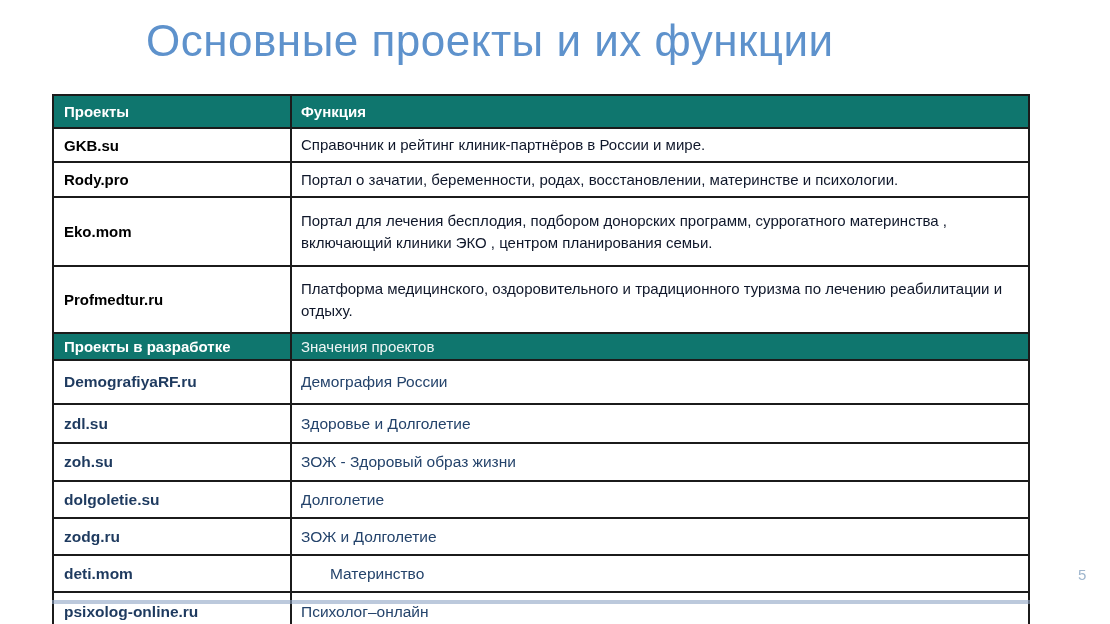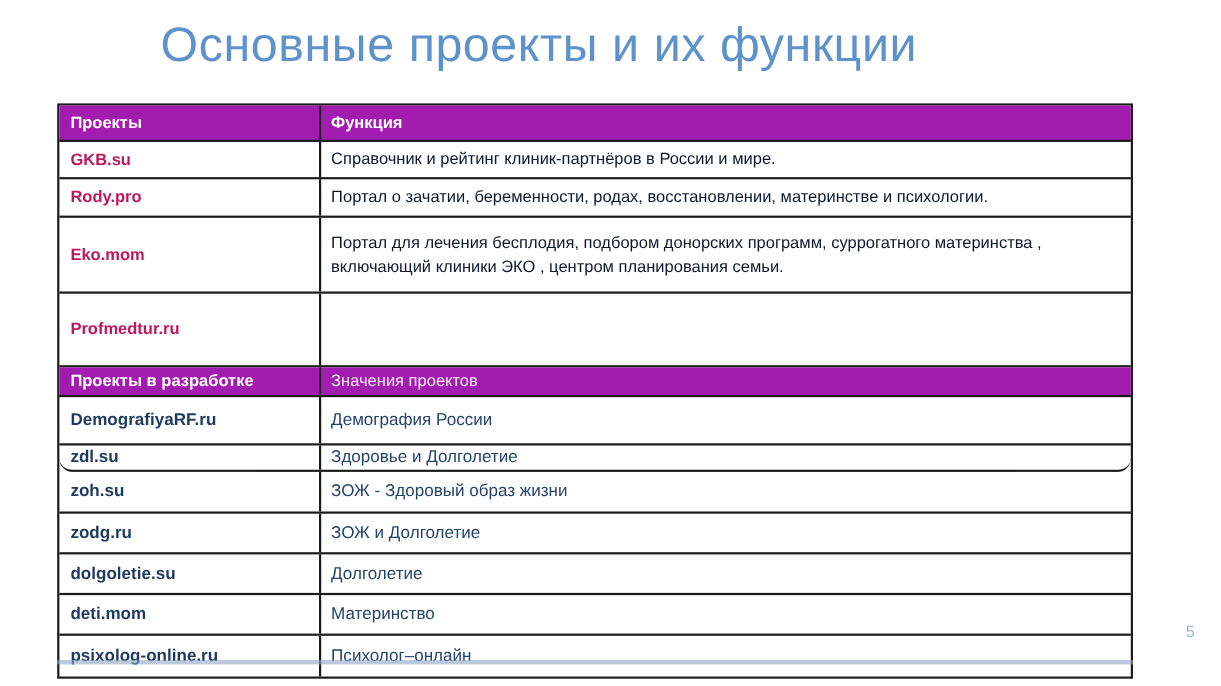--- a/index.html
+++ b/index.html
@@ -31,34 +31,34 @@
     width:238px;flex:0 0 238px;box-sizing:border-box;
     border-right:2px solid #1b1b1b;
     display:flex;align-items:center;
     padding-left:10px;padding-right:6px;
   }
   .c2{
     flex:1;display:flex;align-items:center;
     padding-left:9px;padding-right:17px;box-sizing:border-box;
     line-height:22px;
   }
-  .hdr{background:#a21caf;}
+  .hdr{background:#0f766e;}
   .hdr .c1{border-right-color:#1b1b1b;}
   .hdr .c1,.hdr .c2{color:#ffffff;font-weight:bold;font-size:15px;}
   .hdr2 .c2{font-weight:400;opacity:0.92;}
-  .s1 .c1{font-weight:bold;color:#be185d;font-size:15px;}
+  .s1 .c1{font-weight:bold;color:#000000;font-size:15px;}
   .s1 .c2{color:#0f172a;font-size:15px;}
   .s2 .c1{font-weight:bold;color:#1E3A5F;font-size:15.5px;}
   .s2 .c2{color:#24436B;font-size:15.5px;}
   
   .rh1{height:33px;} .rr1{height:34px;} .rr2{height:35px;}
   .rr3{height:69px;} .rr4{height:67px;}
-  .rh2{height:27px;} .rr5{height:44px;} .rr6{height:24px;border-radius:15px;}
+  .rh2{height:27px;} .rr5{height:44px;} .rr6{height:39px;}
   .rr7{height:38px;} .rr8{height:37px;} .rr9{height:37px;}
-  .rr10{height:37px;} .rr11{height:37px;}
+  .rr10{height:37px;gap:29px;} .rr11{height:37px;}
   .bottom-bar{
     position:absolute;left:52px;top:600px;width:978px;height:4px;
     background:rgba(143,165,197,0.6);
   }
   .page-num{
     position:absolute;left:1078px;top:566px;
     font-size:15px;color:#9FB6CE;
   }
 </style>
 </head>
@@ -82,46 +82,47 @@
     <div class="row s1 rr2">
       <div class="c1">Rody.pro</div>
       <div class="c2">Портал о зачатии, беременности, родах, восстановлении, материнстве и психологии.</div>
     </div>
     <div class="row s1 rr3">
       <div class="c1">Eko.mom</div>
       <div class="c2">Портал для лечения бесплодия, подбором донорских программ, суррогатного материнства , включающий клиники ЭКО , центром планирования семьи.</div>
     </div>
     <div class="row s1 rr4">
       <div class="c1">Profmedtur.ru</div>
+      <div class="c2">Платформа медицинского, оздоровительного и традиционного туризма по лечению реабилитации и отдыху.</div>
     </div>
 
     <div class="row hdr hdr2 rh2">
       <div class="c1">Проекты в разработке</div>
       <div class="c2">Значения проектов</div>
     </div>
 
     <div class="row s2 rr5">
       <div class="c1">DemografiyaRF.ru</div>
       <div class="c2">Демография России</div>
     </div>
     <div class="row s2 rr6">
       <div class="c1">zdl.su</div>
       <div class="c2">Здоровье и Долголетие</div>
     </div>
     <div class="row s2 rr7">
       <div class="c1">zoh.su</div>
       <div class="c2">ЗОЖ - Здоровый образ жизни</div>
     </div>
+    <div class="row s2 rr9">
+      <div class="c1">dolgoletie.su</div>
+      <div class="c2">Долголетие</div>
+    </div>
     <div class="row s2 rr8">
       <div class="c1">zodg.ru</div>
       <div class="c2">ЗОЖ и Долголетие</div>
-    </div>
-    <div class="row s2 rr9">
-      <div class="c1">dolgoletie.su</div>
-      <div class="c2">Долголетие</div>
     </div>
     <div class="row s2 rr10">
       <div class="c1">deti.mom</div>
       <div class="c2">Материнство</div>
     </div>
     <div class="row s2 rr11">
       <div class="c1">psixolog-online.ru</div>
       <div class="c2">Психолог–онлайн</div>
     </div>
 

